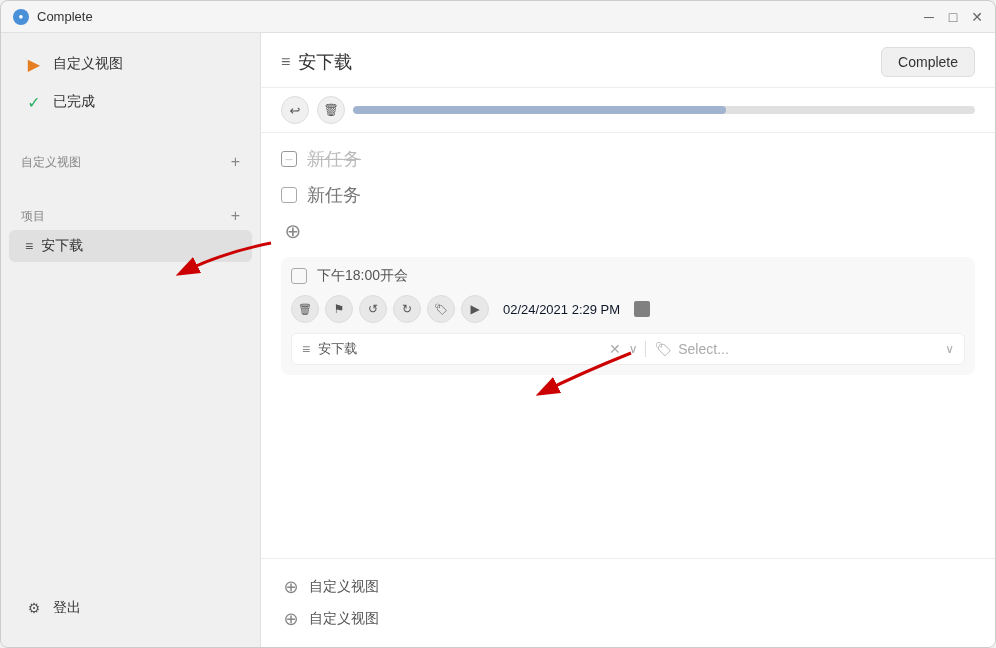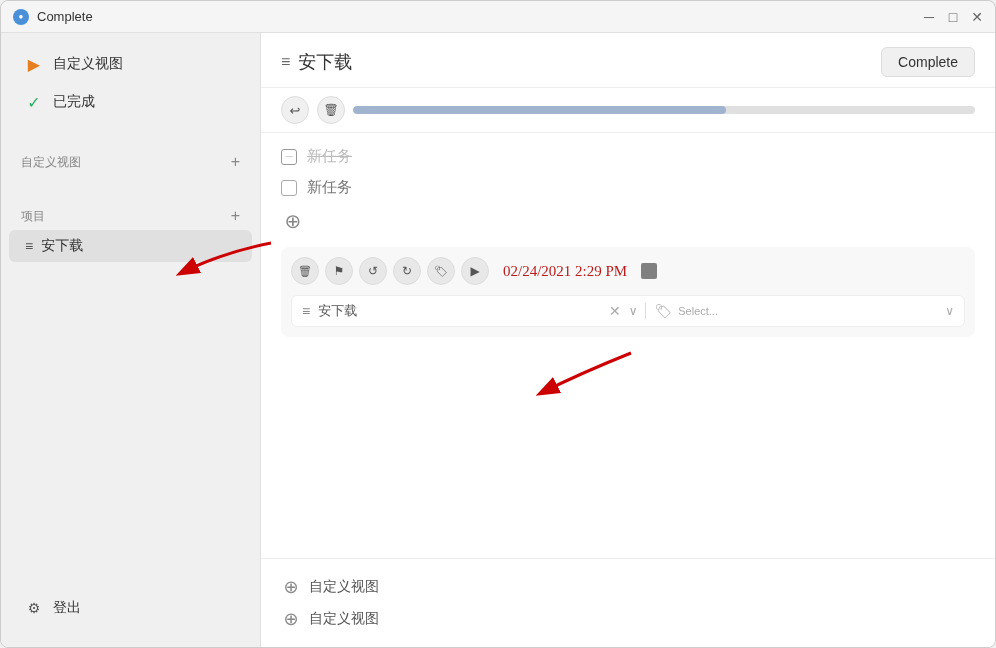--- a/index.html
+++ b/index.html
@@ -217,21 +217,21 @@
       display: flex;
       align-items: center;
       justify-content: center;
       cursor: pointer;
     }
     .task-checkbox.checked {
       border-color: #999;
       color: #999;
     }
     .task-text {
-      font-size: 15px;
+      font-size: 18px;
       color: #777;
     }
     .task-text.strikethrough {
       text-decoration: line-through;
       color: #bbb;
     }
     .add-icon-btn {
       width: 24px;
       height: 24px;
       display: flex;
@@ -275,24 +275,23 @@
       justify-content: center;
       cursor: pointer;
       font-size: 12px;
       color: #555;
       flex-shrink: 0;
     }
     .action-icon-btn.play {
       color: #555;
     }
     .datetime-display {
-      font-size: 15px;
-      color: #b91c1c;
+      font-size: 13px;
+      color: #0f172a;
       padding: 0 8px;
-      font-family: Liberation Serif, serif;
     }
     .color-square {
       width: 16px;
       height: 16px;
       background: #808080;
       border-radius: 2px;
       flex-shrink: 0;
       cursor: pointer;
     }
     
@@ -333,21 +332,21 @@
       display: flex;
       align-items: center;
       gap: 6px;
       flex: 1;
     }
     .tag-icon {
       color: #aaa;
       font-size: 14px;
     }
     .tag-placeholder {
-      font-size: 11px;
+      font-size: 14px;
       color: #aaa;
     }
     
     .bottom-actions {
       padding: 12px 20px;
       border-top: 1px solid #eee;
     }
     .bottom-action-item {
       display: flex;
       align-items: center;
@@ -476,20 +475,24 @@
         <div class="task-checkbox"></div>
         <span class="task-text">新任务</span>
       </div>
 
       <div class="task-item">
         <div class="add-icon-btn">⊕</div>
       </div>
 
       <div class="task-expanded">
 
+        <div class="task-expanded-header">
+          <div class="task-checkbox"></div>
+          <span class="task-expanded-title">下午18:00开会</span>
+        </div>
 
         <div class="task-action-row">
           <div class="action-icon-btn">
             <span style="font-size:11px;">🗑</span>
           </div>
           <div class="action-icon-btn">
             <span>⚑</span>
           </div>
           <div class="action-icon-btn">
             <span>↺</span>

